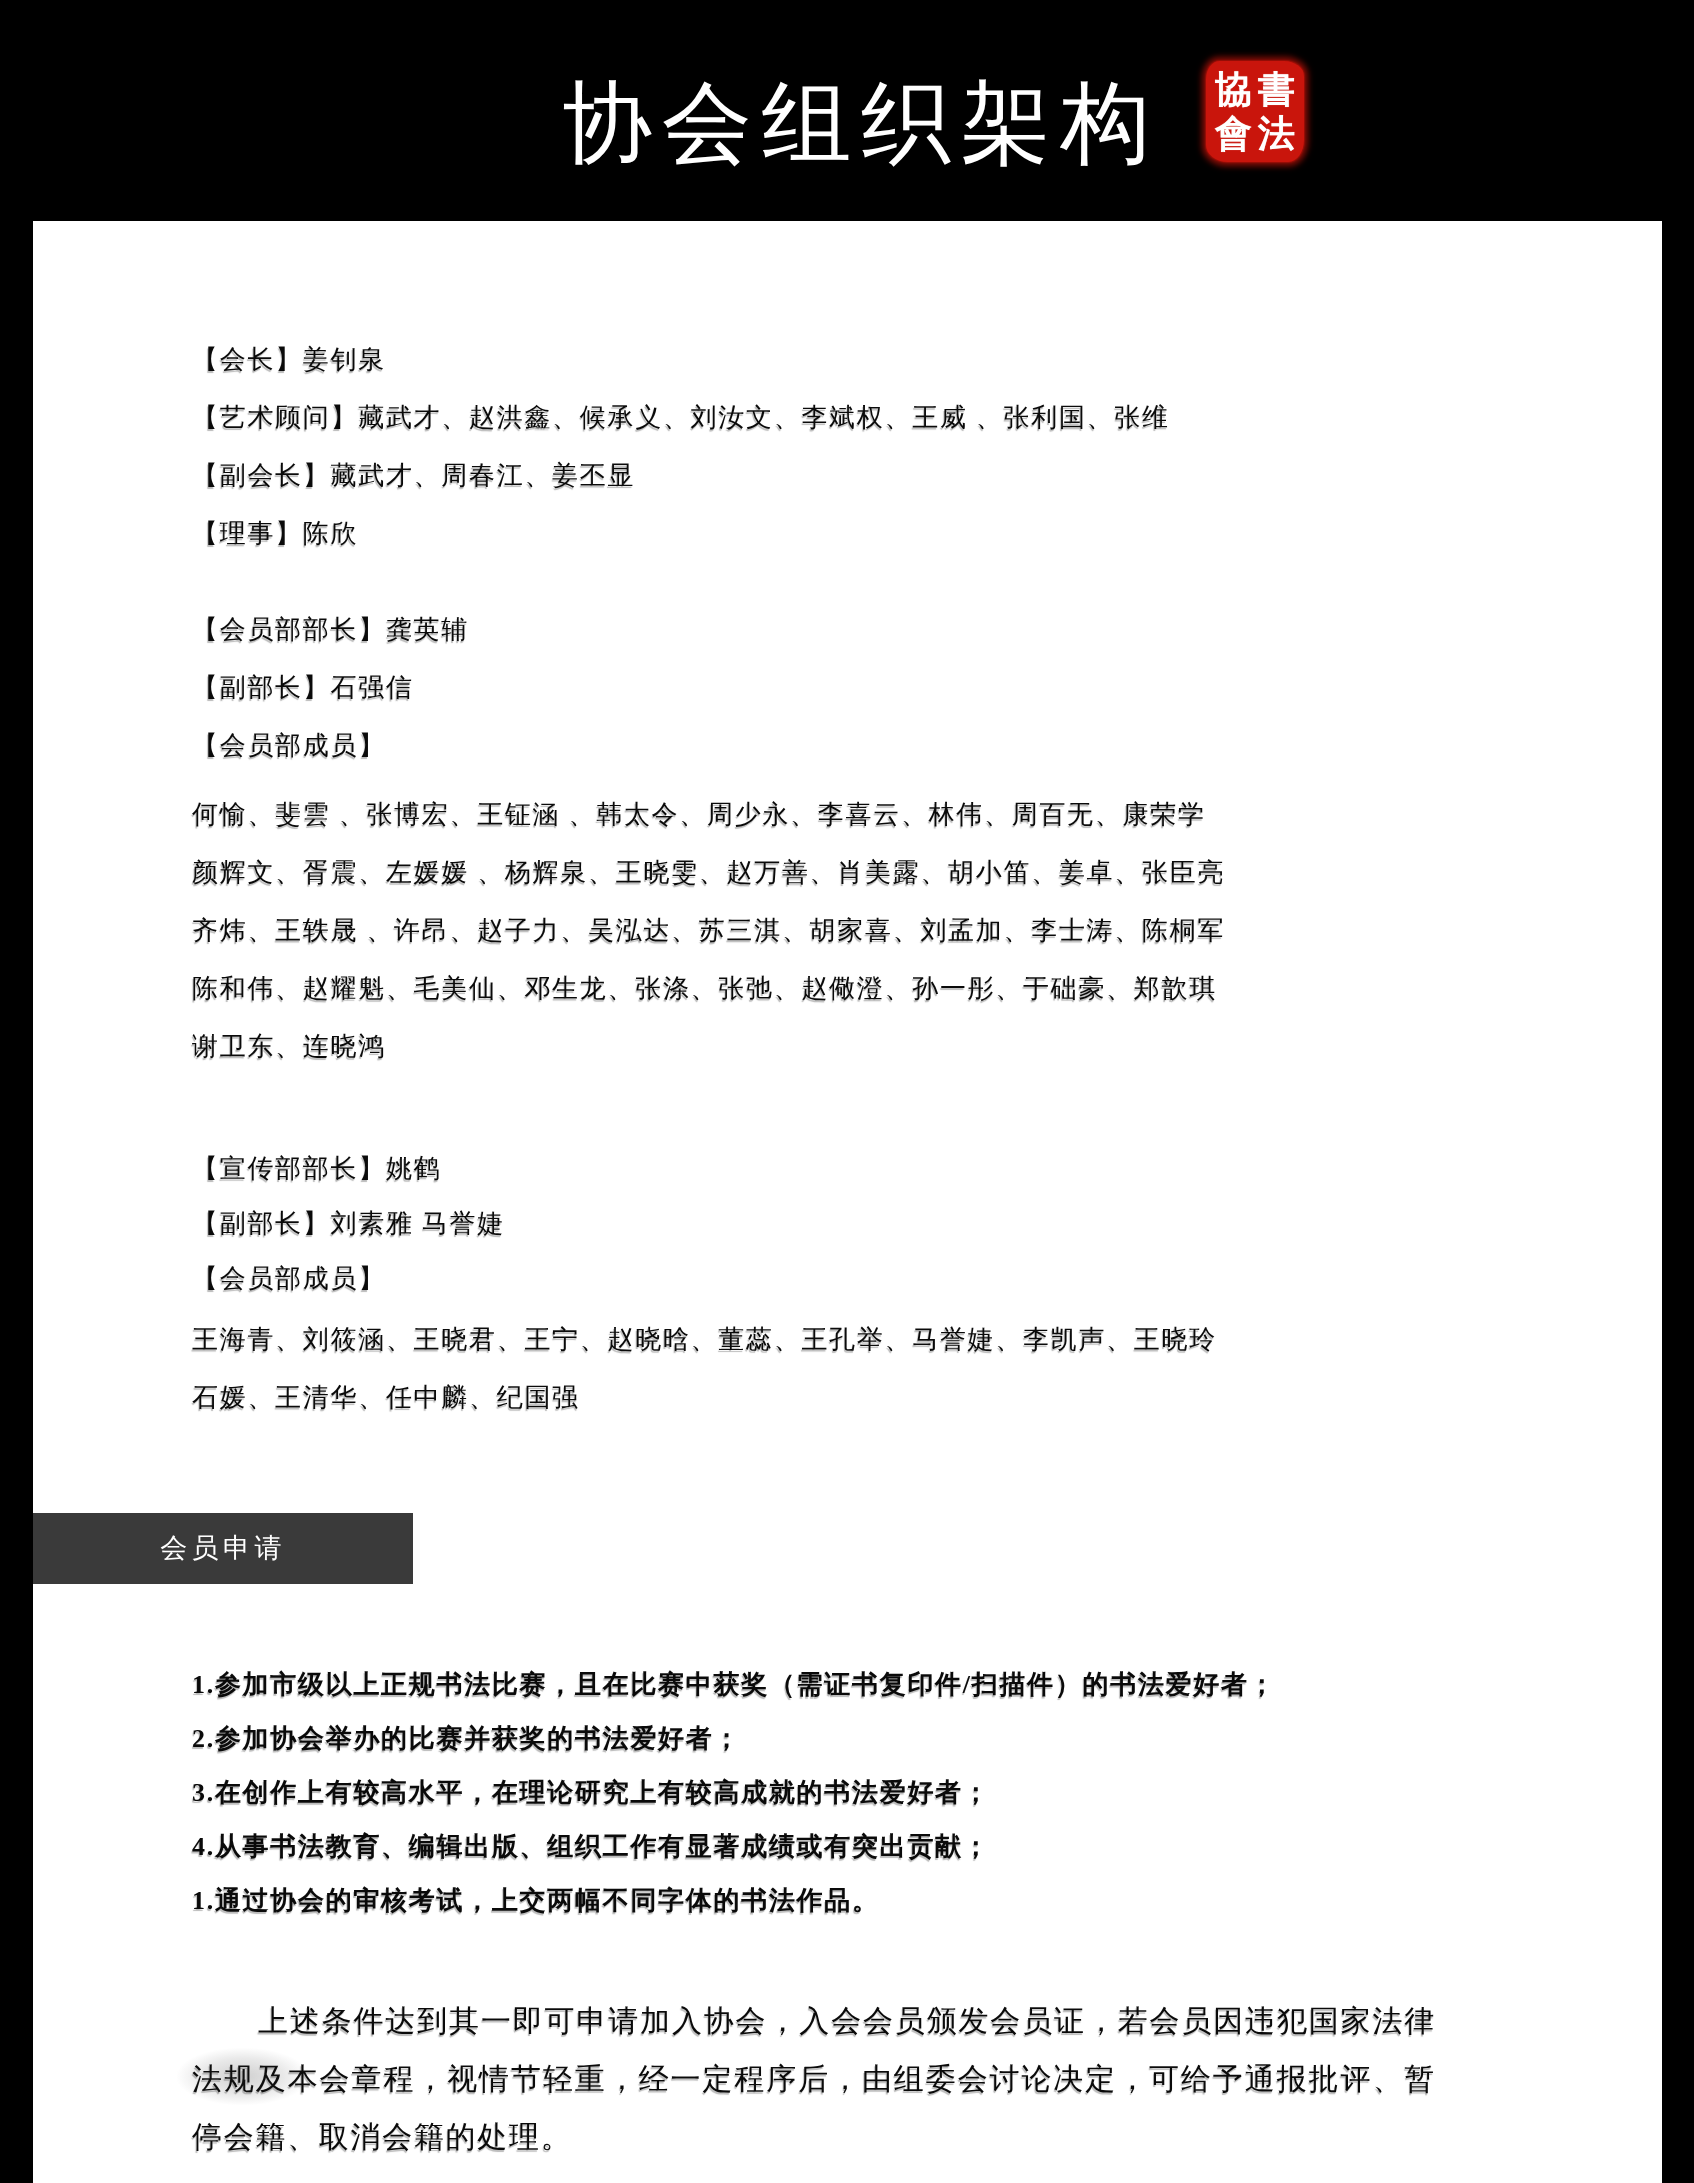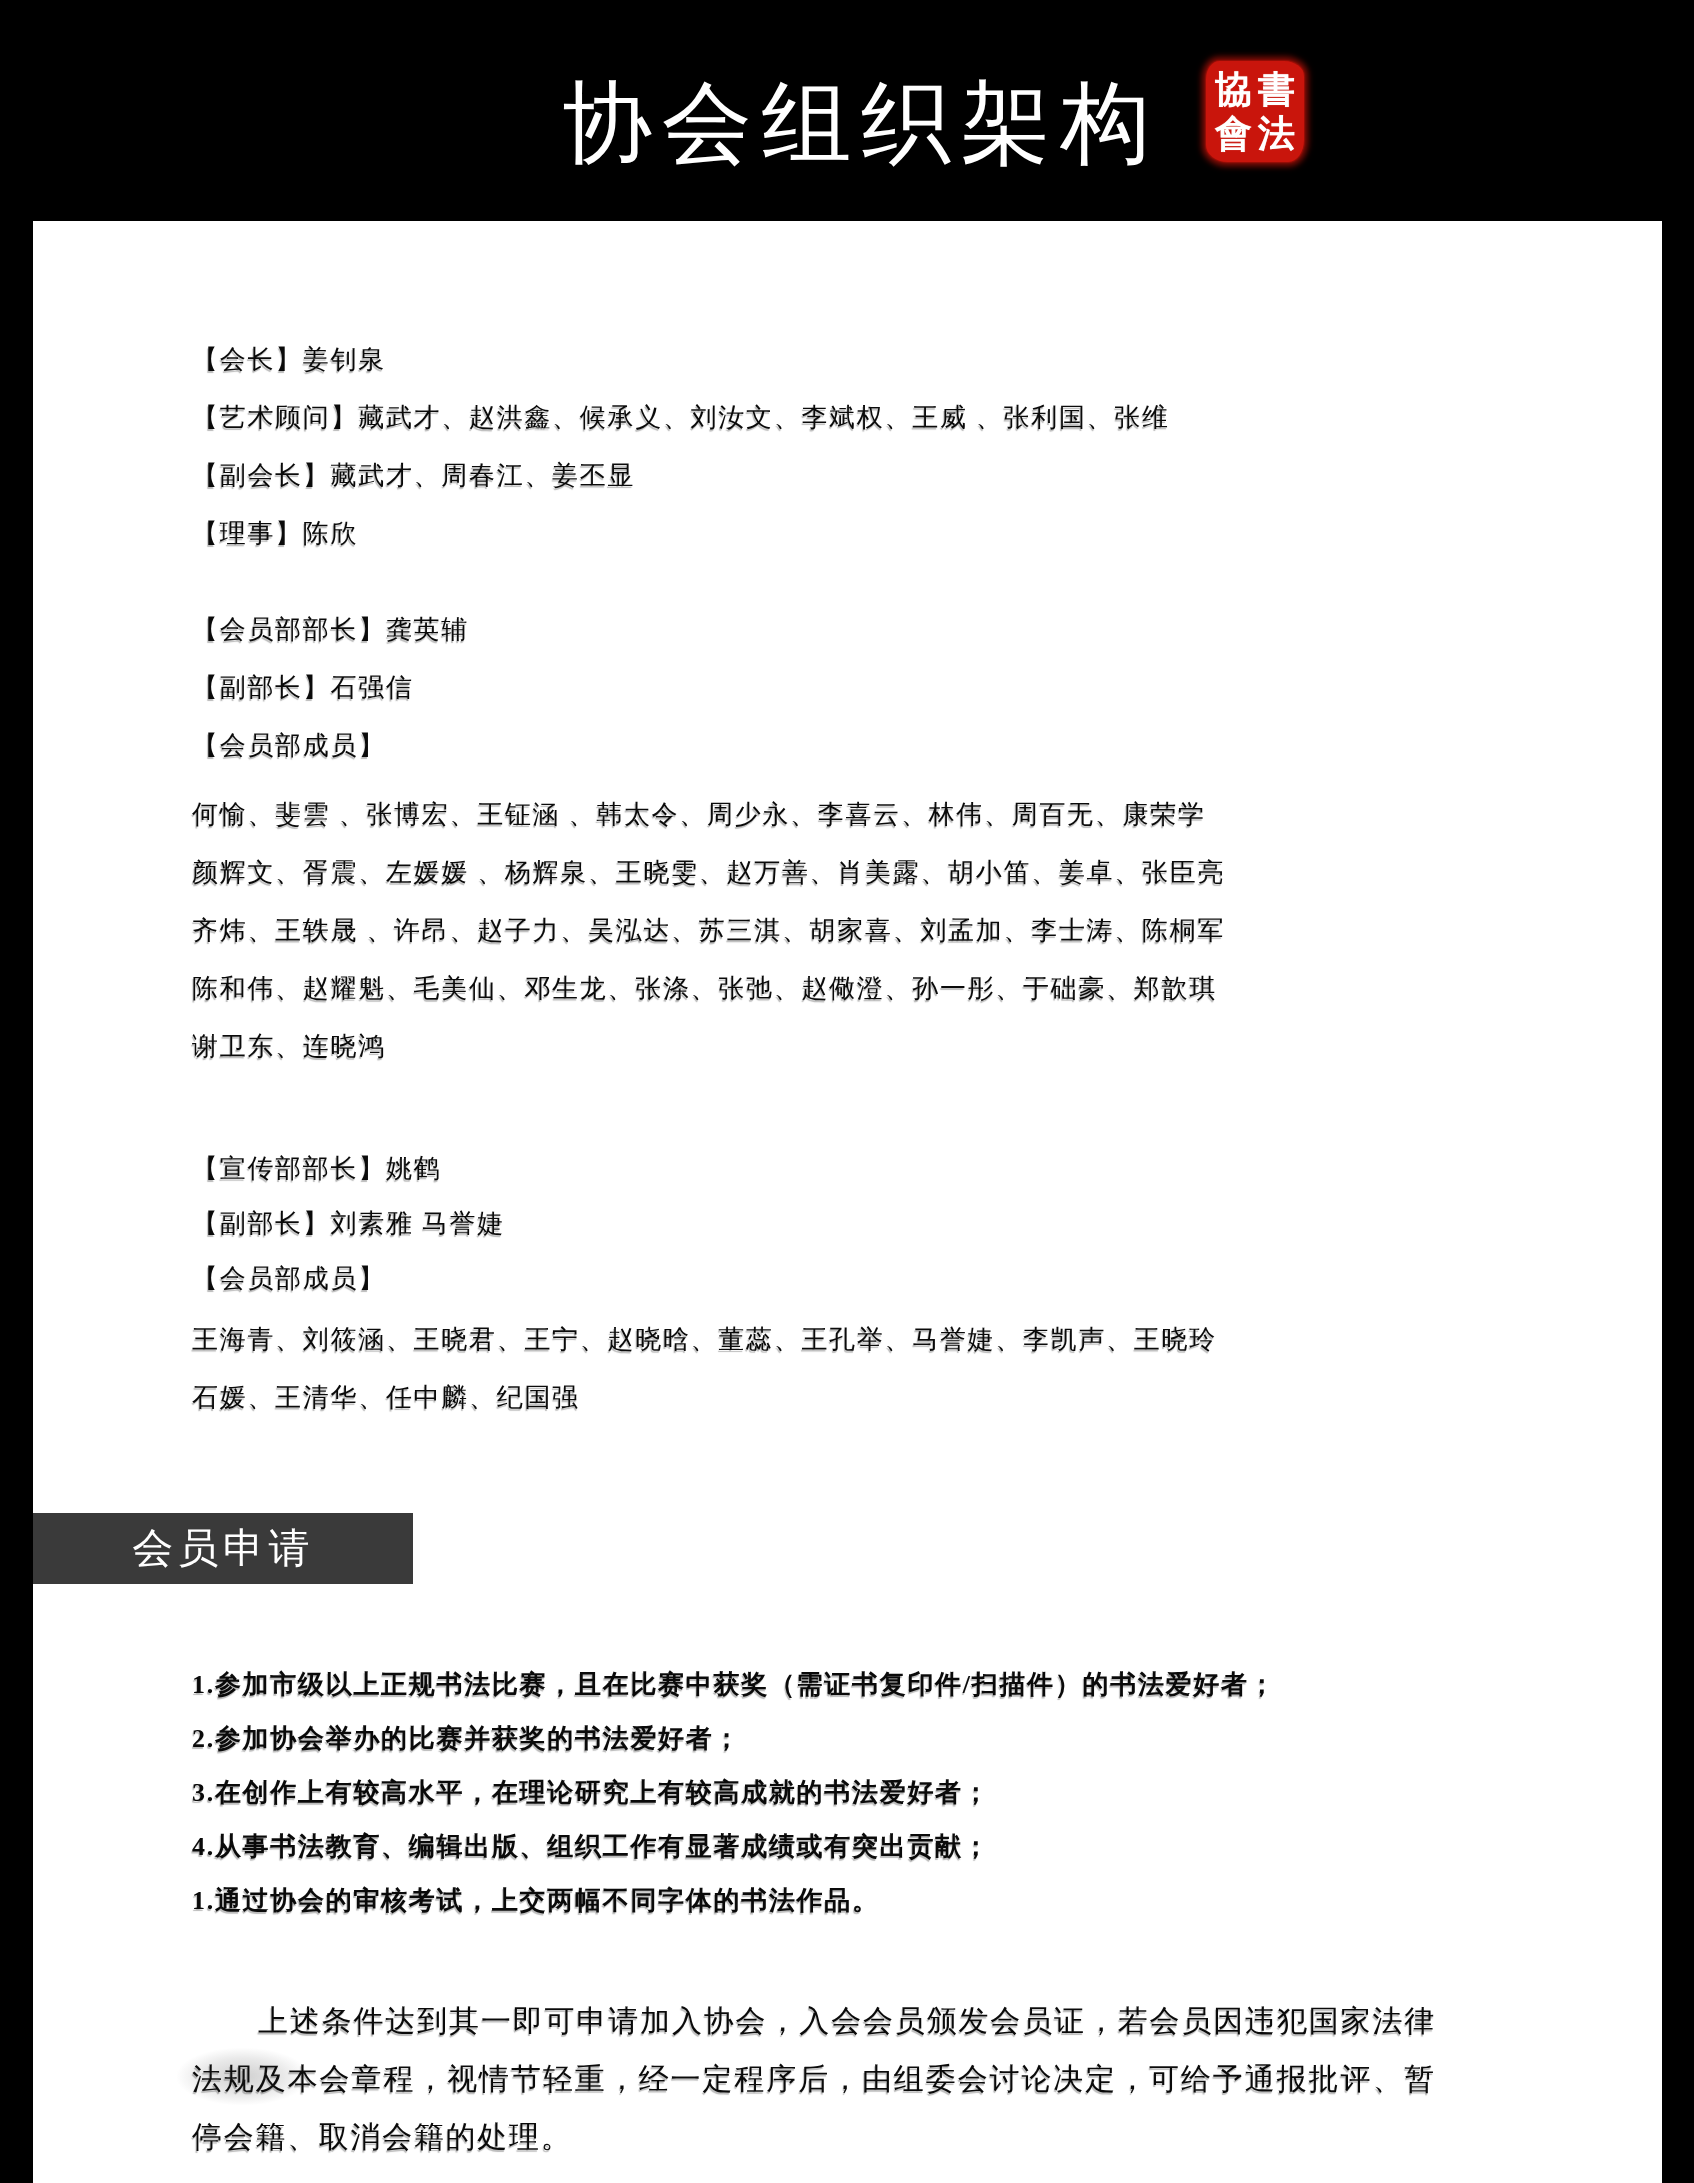--- a/index.html
+++ b/index.html
@@ -55,21 +55,21 @@
   .b3 .names{margin-top:5.2px;}
   .names .line{line-height:58px;}
 
   
   .heading-box{
     position:absolute;left:0;top:1292px;width:380px;height:71px;
     background:#3a3a3a;color:#ffffff;
     display:flex;align-items:center;justify-content:center;
   }
   .heading-box span{
-    font-size:41px;letter-spacing:4.4px;line-height:1;
+    font-size:27px;letter-spacing:4.4px;line-height:1;
   }
 
   
   .list{position:absolute;left:159px;top:1437px;width:1402px;}
   .list .line{line-height:54px;font-weight:bold;}
 
   
   .note{
     position:absolute;left:159px;top:1771px;width:1244px;
     font-size:30px;line-height:58px;letter-spacing:1.7px;

